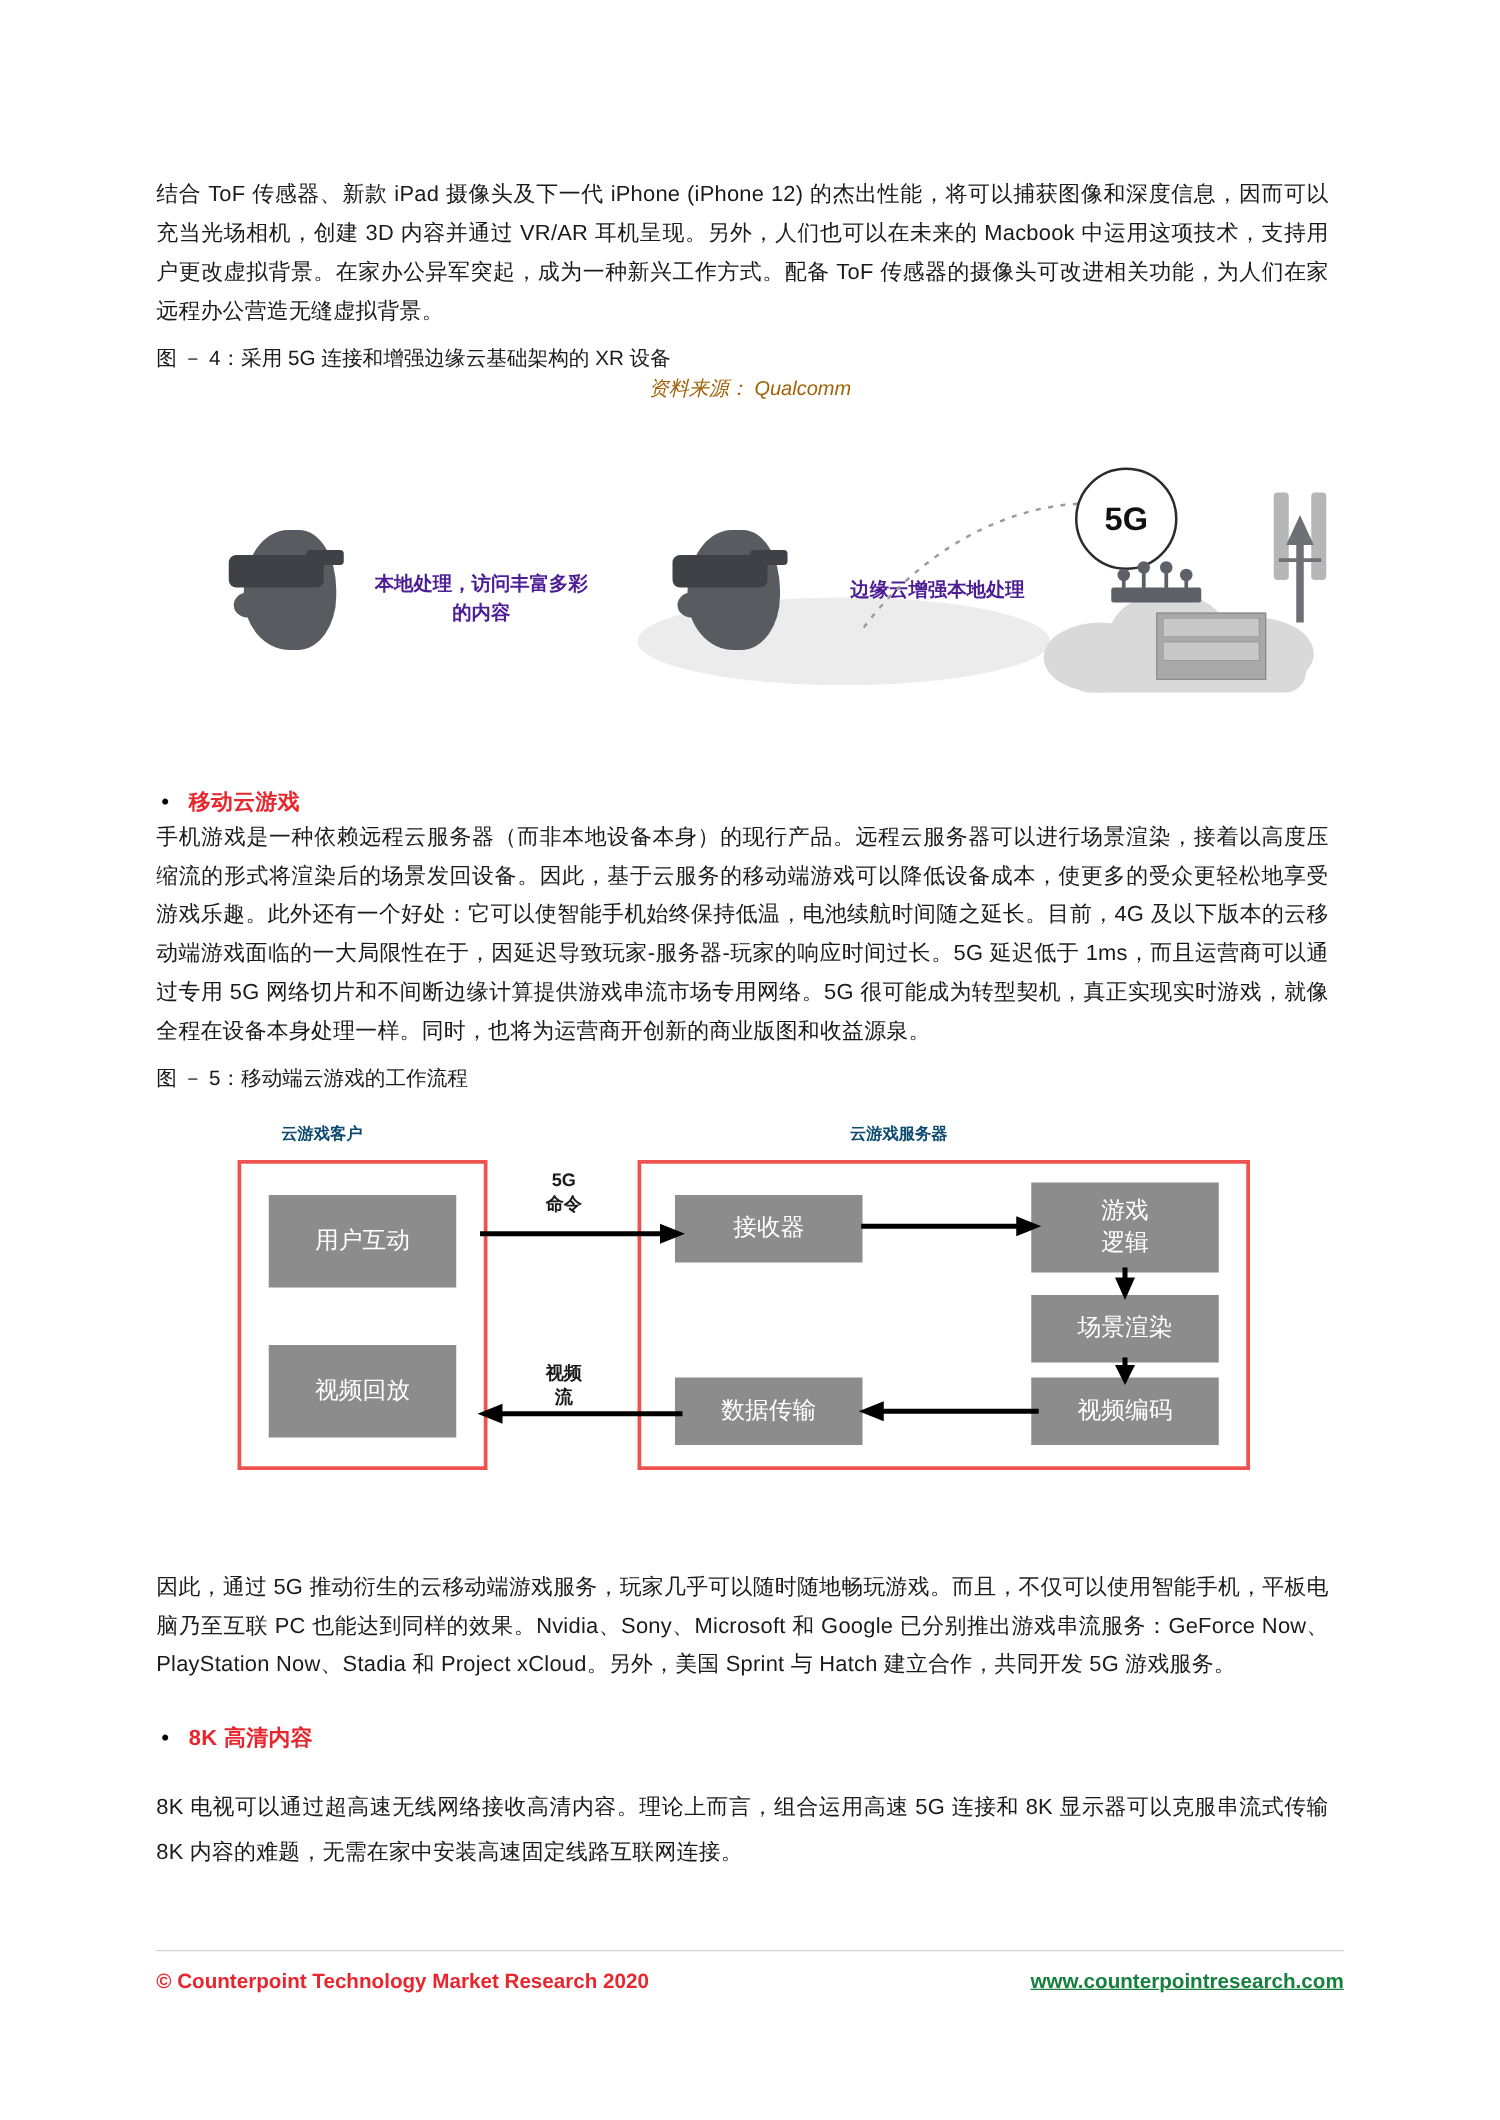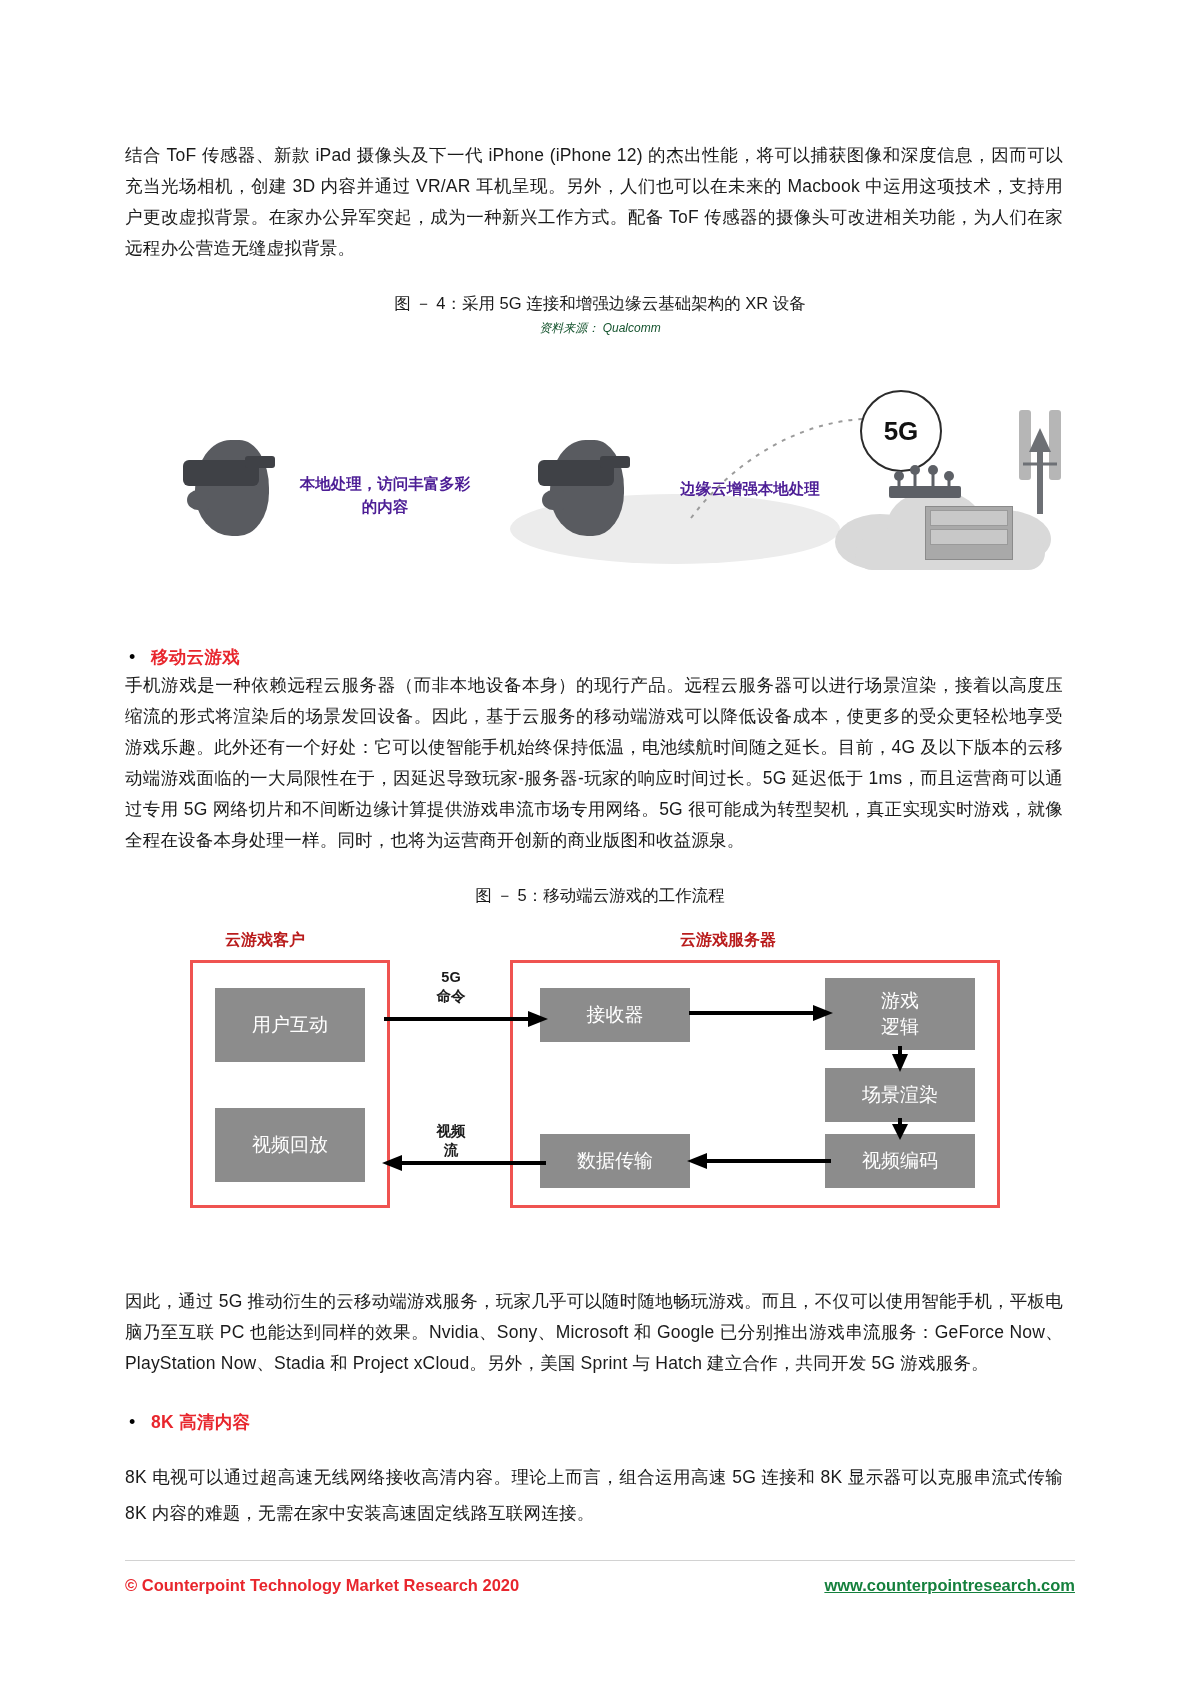--- a/index.html
+++ b/index.html
@@ -30,32 +30,32 @@
   p.body-text {
     margin: 0 12px 0 0;
     font-size: 17.5px;
     line-height: 31px;
     text-align: justify;
     text-justify: inter-ideograph;
     color: #1a1a1a;
     letter-spacing: 0.2px;
   }
   .fig-caption {
-    text-align: center;
+    text-align: left;
     font-size: 16.5px;
     line-height: 26px;
-    margin-top: 26px;
+    margin-top: 10px;
     color: #1a1a1a;
   }
   .fig-source {
     text-align: center;
-    font-size: 12px;
+    font-size: 16px;
     line-height: 24px;
     font-style: italic;
-    color: #14532d;
+    color: #a16207;
   }
   .bullet-row {
     display: flex;
     align-items: flex-start;
     margin-top: 30px;
   }
   .bullet-dot {
     width: 26px;
     font-size: 18px;
     color: #000;
@@ -195,23 +195,23 @@
 
   
   .fig5 {
     position: relative;
     width: 950px;
     height: 330px;
     margin-top: 18px;
   }
   .fig5 .col-title {
     position: absolute;
-    font-size: 16px;
-    font-weight: bold;
-    color: #b91c1c;
+    font-size: 13px;
+    font-weight: bold;
+    color: #0c4a6e;
   }
   .redbox {
     position: absolute;
     border: 3px solid #ef5350;
     box-sizing: border-box;
   }
   .graybox {
     position: absolute;
     background: #8c8c8c;
     box-sizing: border-box;

